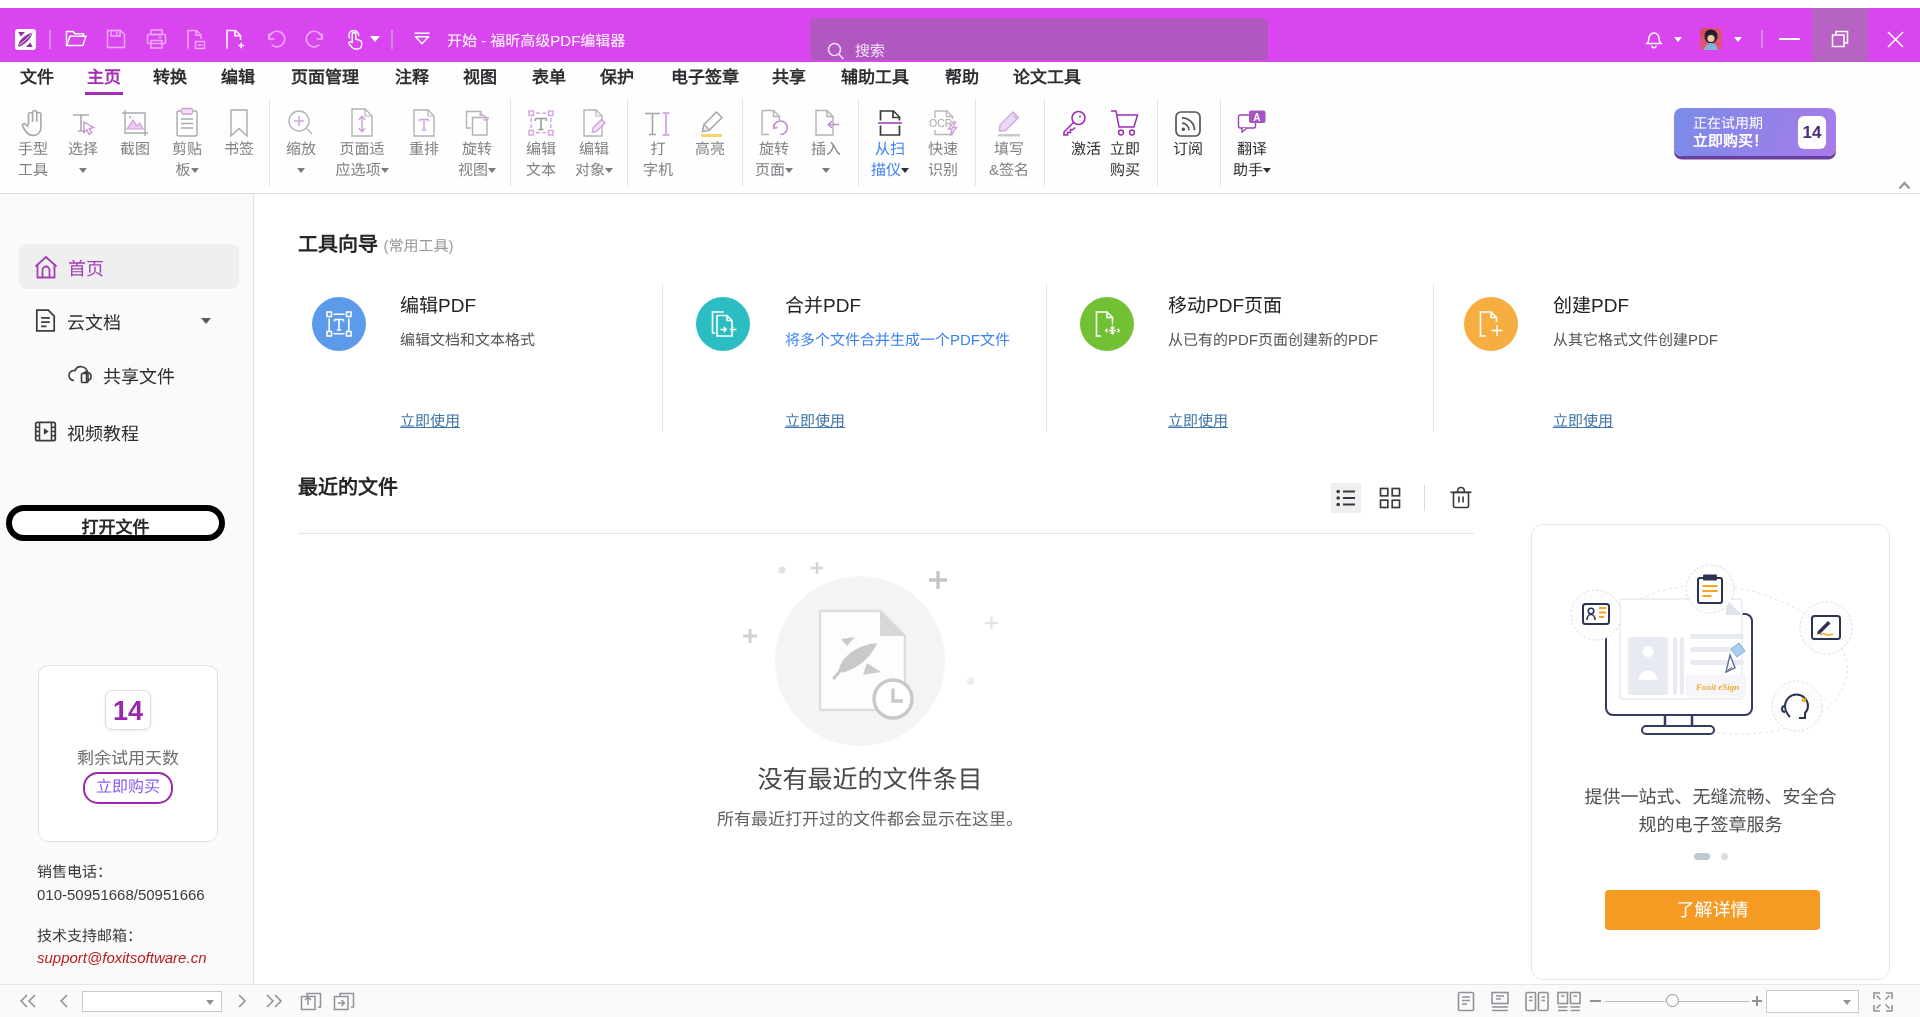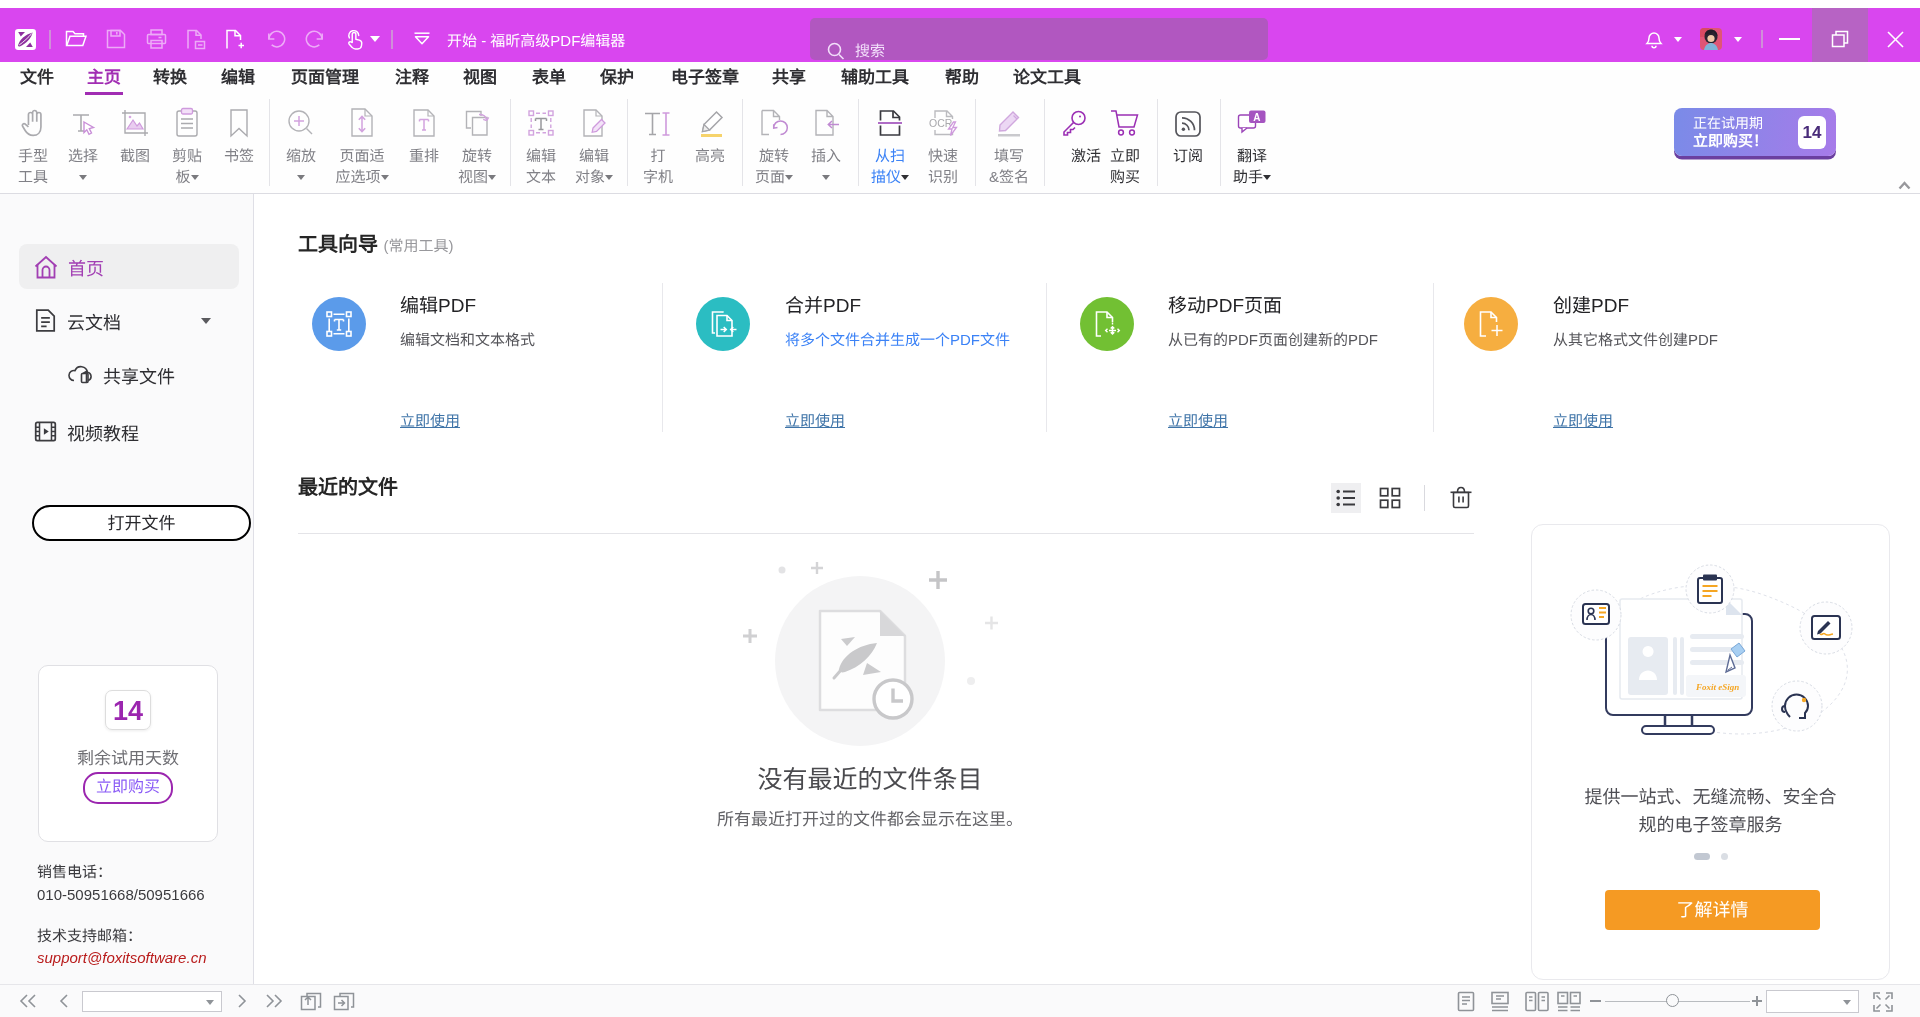--- a/index.html
+++ b/index.html
@@ -16,21 +16,21 @@
 
 #menubar { position:absolute; left:0; top:62px; width:1920px; height:34px; background:#fefefe; }
 .mitem { position:absolute; top:0; height:34px; line-height:32px; font-size:17px; color:#2f2f33; font-weight:700; text-align:center; }
 .mitem.active { color:#a12db3; }
 .mitem.active:after { content:""; position:absolute; left:50%; margin-left:-19px; bottom:1px; width:38px; height:3px; background:#a12db3; }
 
 
 #ribbon { position:absolute; left:0; top:96px; width:1920px; height:98px; background:#fefefe; border-bottom:1px solid #dcdce2; }
 .rbtn { position:absolute; top:6px; width:52px; text-align:center; }
 .rbtn .ric { height:36px; display:flex; align-items:flex-end; justify-content:center; }
-.rbtn .lbl { margin-top:7px; font-size:15px; line-height:21px; color:#818187; white-space:nowrap; }
+.rbtn .lbl { font-size:15px; line-height:21px; color:#818187; white-space:nowrap; }
 .rsep { position:absolute; top:3px; width:1px; height:87px; background:#e4e4e8; }
 .caret { display:inline-block; width:0; height:0; border-left:4px solid transparent; border-right:4px solid transparent; border-top:5px solid #7a7a7e; vertical-align:2px; }
 
 
 #sidebar { position:absolute; left:0; top:194px; width:254px; height:790px; background:#fafafb; border-right:1px solid #dfdfe6; }
 .snav { position:absolute; left:19px; width:220px; height:45px; border-radius:8px; display:flex; align-items:center; font-size:18px; color:#2e2e32; }
 .snav svg { margin-left:14px; margin-right:9px; flex:0 0 auto; }
 
 
 #main { position:absolute; left:255px; top:194px; width:1665px; height:790px; background:#fff; }
@@ -478,21 +478,21 @@
     <span>共享文件</span>
   </div>
   <div class="snav" style="top:215px;">
     <svg width="25" height="25" viewBox="0 0 23 23" fill="none" stroke="#3c3c40" stroke-width="1.6">
         <rect x="2.5" y="3" width="18" height="17" rx="1.5"></rect>
         <path d="M6 3 V20 M17 3 V20 M2.5 7.5 H6 M2.5 11.5 H6 M2.5 15.5 H6 M17 7.5 H20.5 M17 11.5 H20.5 M17 15.5 H20.5" stroke-width="1.4"></path>
         <path d="M10 8.5 L14.5 11.5 L10 14.5 Z" fill="#3c3c40" stroke="none"></path>
       </svg>
     <span>视频教程</span>
   </div>
-  <div style="position:absolute;left:32px;top:311px;width:219px;height:36px;background:#fff;border:2px solid #000000;border-radius:19px;text-align:center;line-height:34px;font-size:17px;font-weight:400;color:#28282c;">打开文件</div>
+  <div style="position:absolute;left:6px;top:311px;width:219px;height:36px;background:#fff;border:6px solid #000000;border-radius:19px;text-align:center;line-height:34px;font-size:17px;font-weight:700;color:#28282c;">打开文件</div>
 
   <div style="position:absolute;left:38px;top:471px;width:180px;height:177px;background:#fff;border:1px solid #e0e0e4;border-radius:10px;">
     <div style="position:absolute;left:66px;top:24px;width:46px;height:40px;border:1px solid #ddd;border-radius:7px;box-shadow:0 1px 3px rgba(0,0,0,.08);text-align:center;line-height:40px;font-size:27px;font-weight:700;color:#9b26af;">14</div>
     <div style="position:absolute;left:0;top:78px;width:100%;text-align:center;font-size:17px;color:#6e6e73;">剩余试用天数</div>
     <div style="position:absolute;left:44px;top:106px;width:90px;height:32px;border:2px solid #9b26af;border-radius:15px;text-align:center;line-height:25px;font-size:16px;font-weight:400;color:#8b5cf6;">立即购买</div>
   </div>
   <div style="position:absolute;left:37px;top:666px;font-size:15px;color:#3a3a3e;line-height:23px;">销售电话：<br>010-50951668/50951666</div>
   <div style="position:absolute;left:37px;top:731px;font-size:15px;color:#3a3a3e;line-height:22px;">技术支持邮箱：<br><span style="color:#b91c1c;font-style:italic;">support@foxitsoftware.cn</span></div>
 </div>
 <div id="main">

